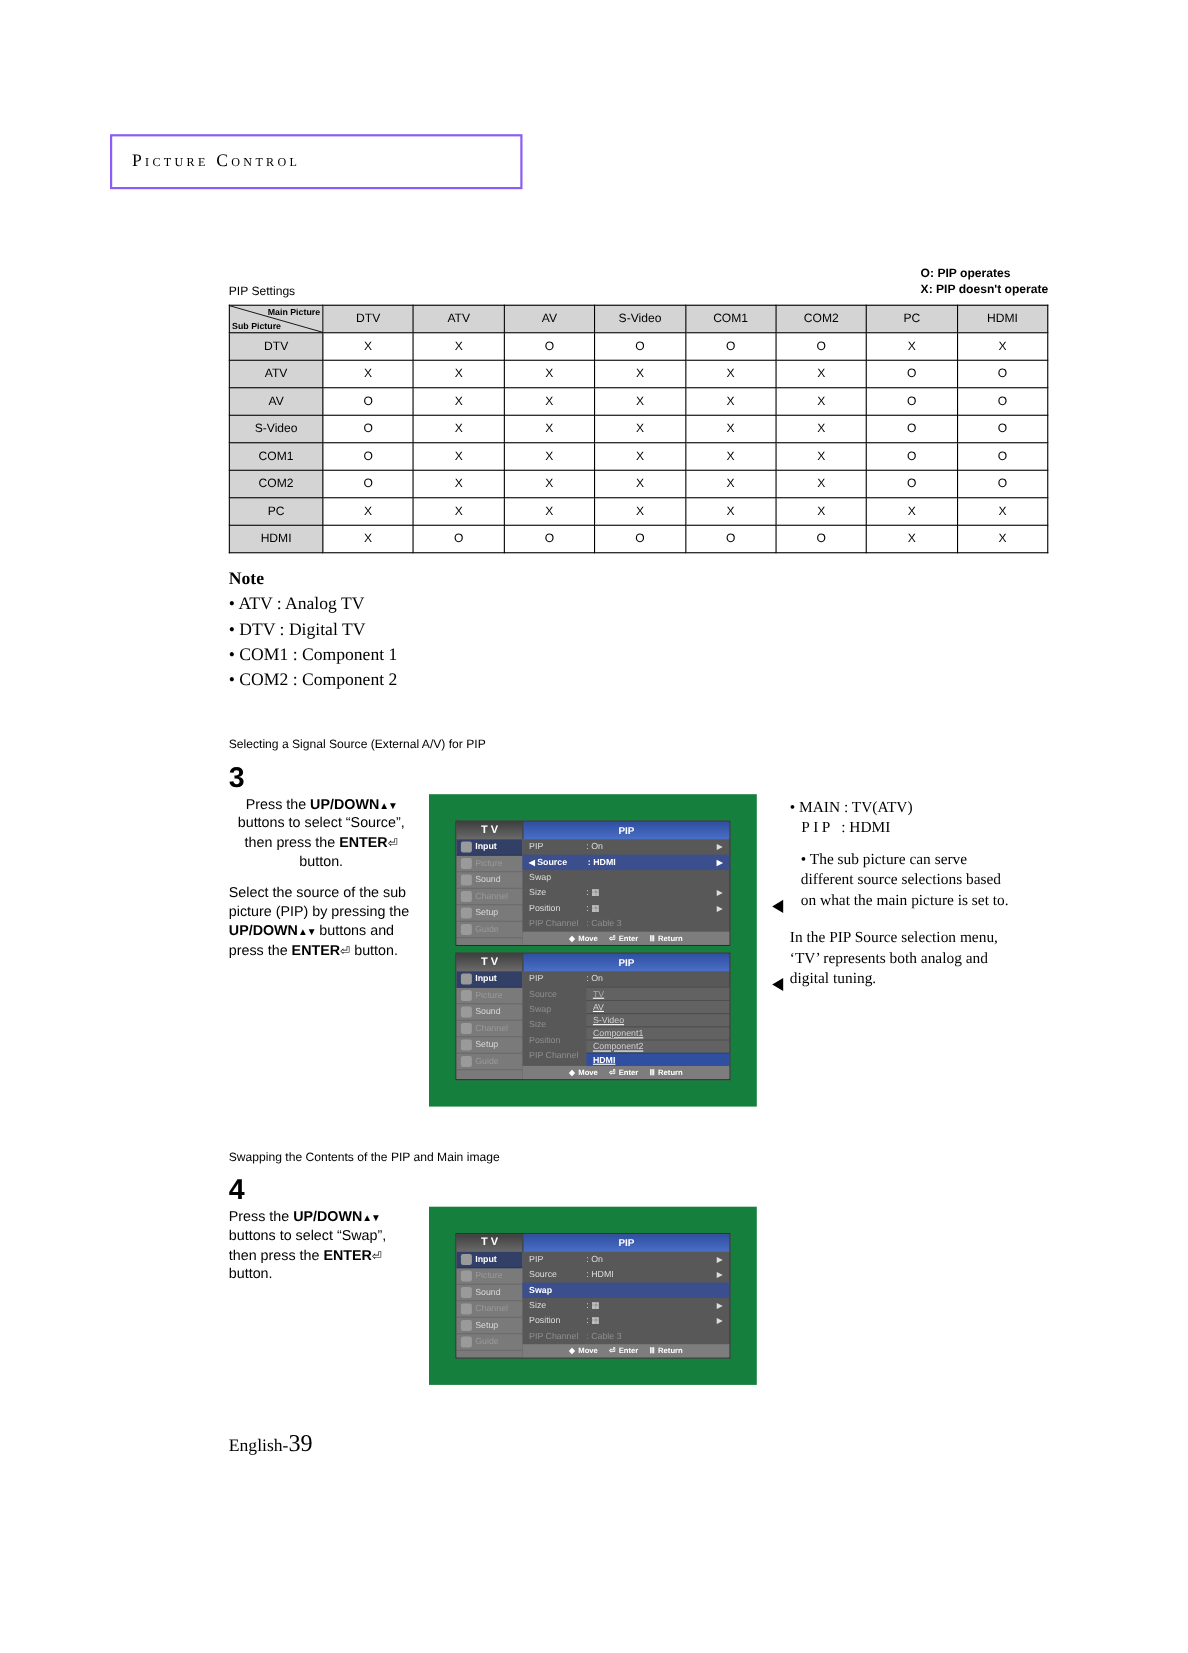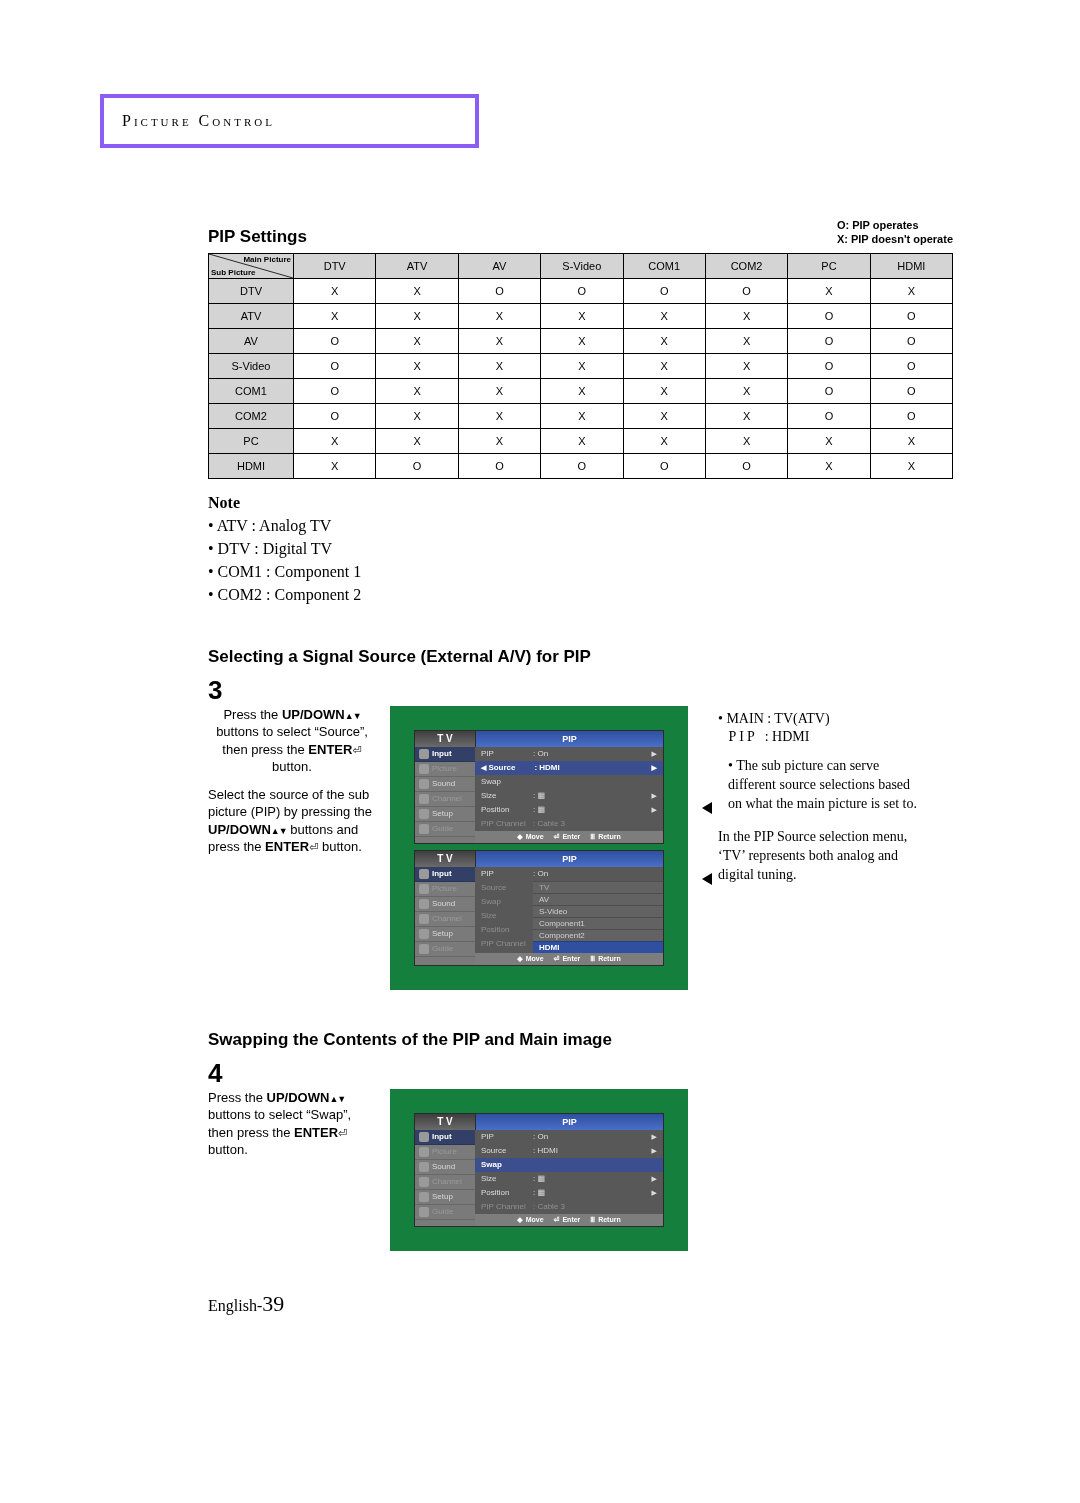--- a/index.html
+++ b/index.html
@@ -11,46 +11,47 @@
   }
   .page {
     width: 1080px;
     height: 1503px;
     position: relative;
     box-sizing: border-box;
     padding: 94px 100px 40px 100px;
     font-size: 15px;
   }
   .title-box {
-    border: 4px solid #8b5cf6;
+    border: 2px solid #8b5cf6;
     width: 335px;
     padding: 14px 18px;
     margin-left: 0;
     margin-bottom: 70px;
+    margin-top: 28px;
   }
   .title-box span {
     font-family: "Times New Roman", serif;
     letter-spacing: 3px;
     font-size: 16px;
     font-variant: small-caps;
   }
   .content {
     margin-left: 108px;
     width: 745px;
   }
   .row-flex {
     display: flex;
     justify-content: space-between;
     align-items: flex-end;
     margin-bottom: 6px;
   }
   .section-heading {
     font-family: Arial, Helvetica, sans-serif;
-    font-weight: bold;
-    font-size: 17px;
+    font-weight: normal;
+    font-size: 11px;
   }
   .legend {
     font-family: Arial, Helvetica, sans-serif;
     font-weight: bold;
     font-size: 11px;
     line-height: 1.3;
     text-align: left;
   }
 
   table.pip {
@@ -238,20 +239,21 @@
     font-size: 7px;
     color: #fff;
     font-weight: bold;
   }
   .osd-footer span .gicon { display:inline-block; margin-right:3px; }
 
   .drop-panel {
     background: #626262;
     display: flex;
     flex-direction: column;
+    text-decoration: underline;
   }
   .drop-panel .opt {
     padding: 1px 6px;
     font-size: 8px;
     color: #cfcfcf;
     border-top: 1px solid rgba(0,0,0,0.2);
   }
   .drop-panel .opt.topline { color: #a9a9a9; }
   .drop-panel .opt.hl {
     background: #2f4fa0;

